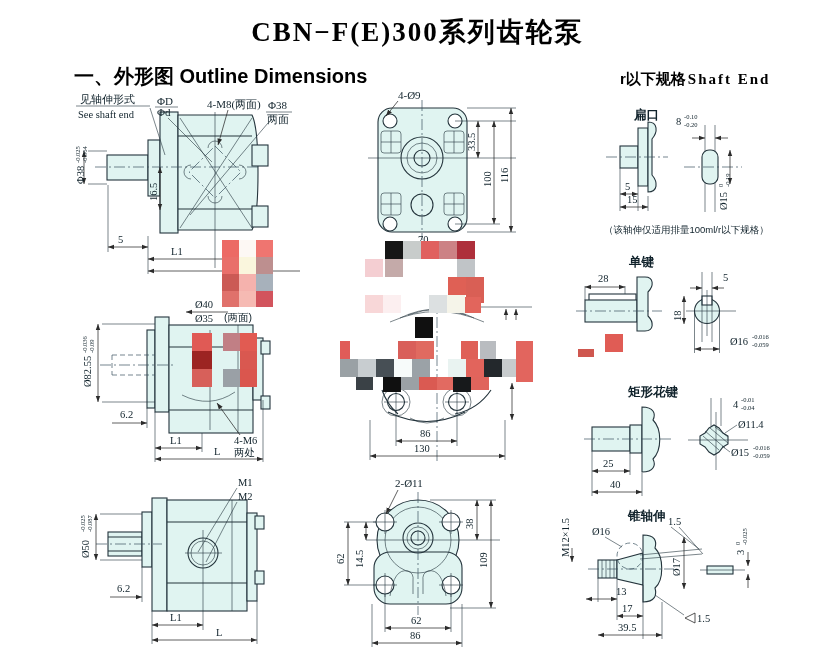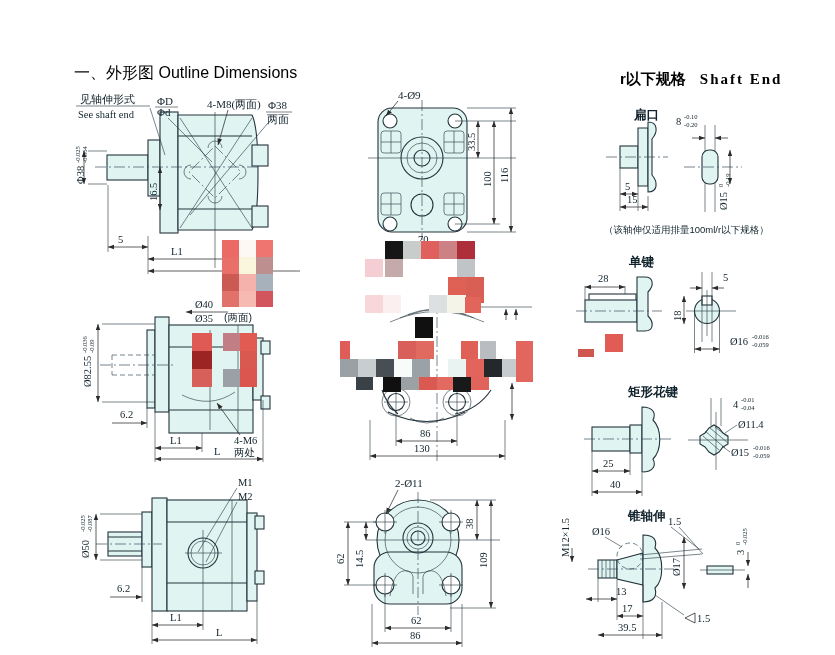--- a/index.html
+++ b/index.html
@@ -1,23 +1,23 @@
 <!DOCTYPE html>
 <html><head>
 <meta charset="utf-8">
 <style>
   html,body{margin:0;padding:0;background:#ffffff;}
   #sheet{position:relative;width:835px;height:655px;background:#ffffff;overflow:hidden;
          font-family:"Liberation Serif","DejaVu Serif",serif;}
   #title{position:absolute;left:0;top:14px;width:835px;text-align:center;
          font-size:27px;font-weight:bold;letter-spacing:2px;color:#000;}
-  #h-outline{position:absolute;left:74px;top:63px;font-size:16px;font-weight:normal;color:#000;
+  #h-outline{position:absolute;left:74px;top:63px;font-size:20px;font-weight:bold;color:#000;
          font-family:"Liberation Sans","DejaVu Sans",sans-serif;}
   #h-shaft{position:absolute;left:620px;top:70px;font-size:15px;font-weight:bold;color:#000;}
-  #h-shaft .en{font-family:"Liberation Serif",serif;letter-spacing:2px;margin-left:14px;}
+  #h-shaft .en{font-family:"Liberation Serif",serif;letter-spacing:2px;margin-left:2px;}
   #h-shaft .zh{font-family:"Liberation Sans","DejaVu Sans",sans-serif;}
   svg{position:absolute;left:0;top:0;}
   .o  {fill:none;stroke:#24343c;stroke-width:1.1;}
   .of {fill:#e0f4f1;stroke:#24343c;stroke-width:1.1;}
   .ow {fill:#ffffff;stroke:#24343c;stroke-width:1.1;}
   .t  {stroke:#24343c;stroke-width:0.6;fill:none;}
   .cl {stroke:#3a525e;stroke-width:0.7;fill:none;stroke-dasharray:11 3 2 3;}
   .hid{stroke:#3a525e;stroke-width:0.7;fill:none;stroke-dasharray:5 3;}
   .dim{stroke:#2b2b2b;stroke-width:0.75;fill:none;}
   text{fill:#10222b;}
@@ -26,20 +26,21 @@
   .dms{font:6.5px "Liberation Serif","DejaVu Serif",serif;}
   .zh {font-family:"Liberation Sans","DejaVu Sans",sans-serif;}
   .zhb{font-weight:bold;}
   #mosaic-layer div{position:absolute;z-index:6;}
 </style>
 </head>
 <body>
 
 <div id="sheet">
 
+  <div id="title">CBN−F(E)300系列齿轮泵</div>
 
   <div id="h-outline">
     <span class="zh">一、外形图</span>
     <span>Outline Dimensions</span>
   </div>
 
   <div id="h-shaft">
     <span class="zh">r以下规格</span><span class="en">Shaft  End</span>
   </div>
 

